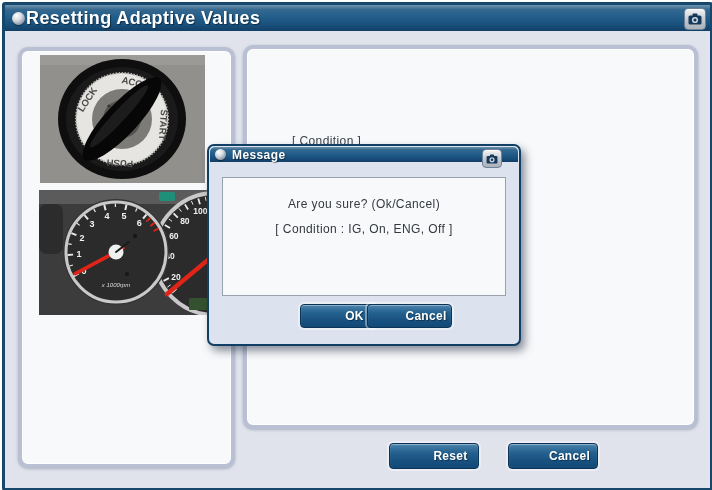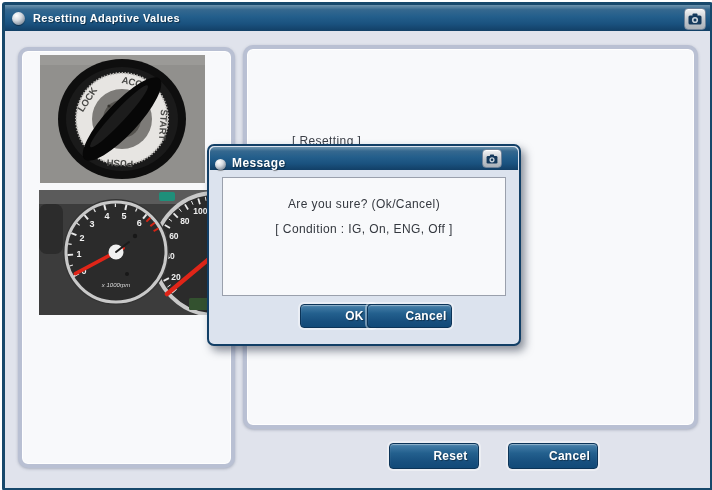--- a/index.html
+++ b/index.html
@@ -15,21 +15,21 @@
     position:absolute;left:0;top:0;right:0;height:26px;
     background:linear-gradient(180deg,#6d93ad 0%,#35688f 18%,#235e8b 45%,#1a527f 72%,#123f66 100%);
     display:flex;align-items:center;
   }
   .sphere{
     width:13px;height:13px;border-radius:50%;margin-left:7px;
     background:radial-gradient(circle at 35% 28%,#ffffff,#d7dce2 38%,#97a2af 68%,#66727f);
     box-shadow:0 1px 1px rgba(0,0,0,.4);
   }
   .title-text{
-    color:#ffffff;font-weight:bold;font-size:11px;margin-left:8px;
+    color:#ffffff;font-weight:bold;font-size:18px;margin-left:1px;
     letter-spacing:.4px;text-shadow:1px 1px 1px rgba(0,0,0,.45);
   }
   .cam-btn{
     position:absolute;width:20px;height:20px;border-radius:4px;
     background:linear-gradient(#f4f5f6,#c2c7cd 55%,#aab1b9);
     border:1px solid #6e8299;display:flex;align-items:center;justify-content:center;
     box-shadow:inset 0 1px 0 #fff;cursor:pointer;
   }
   .panel{
     position:absolute;background:#f8f9fb;border:4px solid #b9c0d3;border-radius:10px;
@@ -38,24 +38,24 @@
   .photo{position:absolute;line-height:0;}
   .txt{
     position:absolute;font-size:12px;color:#3b3f47;letter-spacing:.4px;white-space:nowrap;
   }
   .dialog{
     position:absolute;left:202px;top:139px;width:310px;height:198px;
     background:#dce3ee;border:2px solid #123f66;border-radius:7px;
     box-shadow:4px 5px 9px rgba(30,40,60,.5);z-index:10;
   }
   .dialog-titlebar{
-    position:absolute;left:1px;top:1px;right:1px;height:23px;
+    position:absolute;left:1px;top:1px;right:1px;height:15px;
     border-radius:5px 5px 0 0;
     background:linear-gradient(180deg,#6d93ad 0%,#35688f 18%,#235e8b 45%,#1a527f 72%,#123f66 100%);
-    display:flex;align-items:flex-end;
+    display:flex;align-items:center;
   }
   .dialog-titlebar .sphere{width:11px;height:11px;margin-left:5px;}
   .dialog-titlebar .title-text{font-size:12px;margin-left:6px;}
   .dialog-content{
     position:absolute;left:13px;top:31px;width:282px;height:117px;
     background:#f8f9fb;border:1px solid #9aa0ac;
   }
   .dialog-line{position:absolute;width:100%;text-align:center;font-size:12px;color:#34383f;letter-spacing:.4px;}
   .btn{
     position:absolute;display:flex;align-items:center;justify-content:center;
@@ -190,21 +190,21 @@
         <circle cx="88" cy="84" r="2" fill="#181818"></circle>
         <line x1="84" y1="58.2" x2="36.4" y2="83.6" stroke="#e02518" stroke-width="3.6" stroke-linecap="round"></line>
         <circle cx="77" cy="62" r="7.5" fill="#f0f0f0"></circle>
         <line x1="77" y1="62" x2="90" y2="52" stroke="#1c1c1c" stroke-width="2" stroke-linecap="round"></line>
         <text id="tach-unit" x="77" y="97" text-anchor="middle" font-size="6" font-style="italic" fill="#dcdcdc" font-family="Liberation Sans, sans-serif">x 1000rpm</text>
       </g>
     </svg>
   </div>
 
   <div class="panel" style="left:238px;top:40px;width:447px;height:376px;"></div>
-  <div class="txt" style="left:287px;top:129px;z-index:3;">[ Resetting ]</div>
+  <div class="txt" style="left:287px;top:129px;z-index:3;">[ Condition ]</div>
   <div class="txt" style="left:498px;top:246px;z-index:3;">y !</div>
 
   <div class="dialog">
     <div class="dialog-titlebar">
       <div class="sphere"></div>
       <div class="title-text">Message</div>
     </div>
     <div class="cam-btn" style="left:273px;top:3px;width:18px;height:17px;">
       <svg width="12" height="10" viewBox="0 0 14 12">
         <rect x="0.5" y="2.5" width="13" height="9" rx="1.5" fill="#14395c"></rect>

